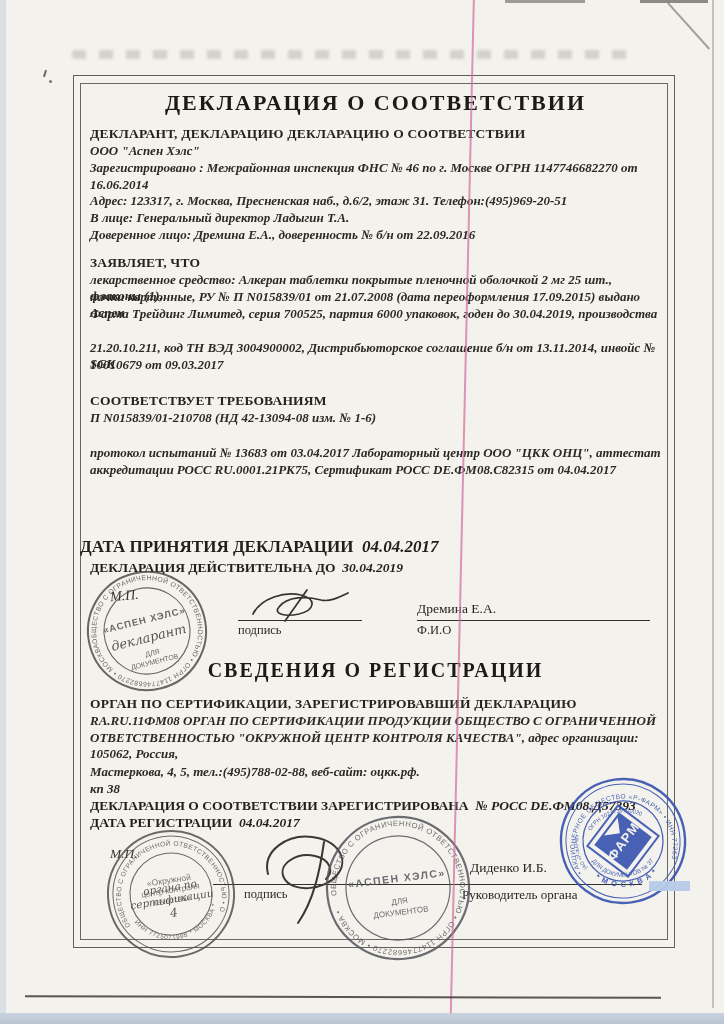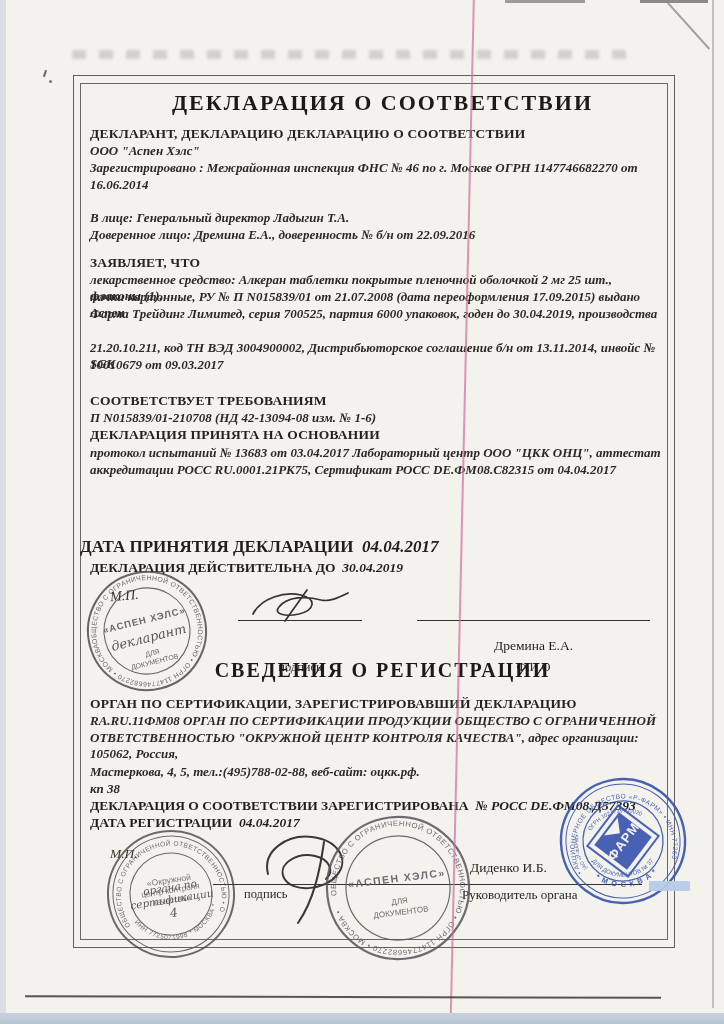--- a/index.html
+++ b/index.html
@@ -20,30 +20,30 @@
   .smudge1{left:505px;top:0;width:80px;height:2.6px;background:#55544f;opacity:.55;}
   .smudge2{left:640px;top:0;width:68px;height:3px;background:#45443f;opacity:.6;}
   .corner-diag{left:668px;top:2px;width:62px;height:1.6px;background:rgba(92,92,88,.55);
                transform:rotate(48deg);transform-origin:left center;}
   .pencil-a{left:44px;top:70px;width:2px;height:7px;background:#6a6964;transform:rotate(18deg);}
   .pencil-b{left:49px;top:80px;width:3px;height:3px;background:#767570;border-radius:50%;}
   
   .border-outer{left:73px;top:75px;width:600px;height:871px;border:1.6px solid rgba(70,69,64,.85);}
   .border-inner{left:80px;top:83px;width:586px;height:855px;border:1px solid rgba(70,69,64,.8);}
   
-  .title{left:82px;width:601px;text-align:center;font-weight:bold;letter-spacing:2px;color:#1b1a17;}
+  .title{left:75px;width:601px;text-align:center;font-weight:bold;letter-spacing:2px;color:#1b1a17;}
   .t1{top:90px;font-size:22px;}
   .t2{top:659px;font-size:20px;}
   .h{left:90px;width:570px;font-weight:bold;font-size:13.5px;letter-spacing:.2px;color:#242320;}
   .tx{left:90px;width:572px;font-style:italic;font-size:13px;font-weight:600;color:#2b2924;}
   .lbl-val b{font-weight:bold;}
   .lbl-val i{font-style:italic;font-weight:bold;}
   .rule{height:0;border-top:1.3px solid #34332f;}
   .small-lbl{font-size:12.5px;color:#2b2a26;}
-  .center{text-align:center;margin-top:37px;}
+  .center{}
   .hw{font-style:italic;color:#37352f;}
   
   svg.stamp{position:absolute;overflow:visible;}
   svg.stamp text{font-family:"Liberation Sans",sans-serif;}
   svg.stamp text.serif-hw{font-family:"DejaVu Serif",serif;font-style:italic;}
   .redaction{left:649px;top:881px;width:41px;height:10px;background:#b6cae9;opacity:.95;border-radius:1px;}
 </style>
 </head>
 <body>
 
@@ -58,33 +58,33 @@
 
   <div class="abs border-outer"></div>
   <div class="abs border-inner"></div>
 
   <div class="abs title t1">ДЕКЛАРАЦИЯ О СООТВЕТСТВИИ</div>
 
   <div class="abs h" style="top:126px">ДЕКЛАРАНТ, ДЕКЛАРАЦИЮ ДЕКЛАРАЦИЮ О СООТВЕТСТВИИ</div>
   <div class="abs tx" style="top:143px">ООО "Аспен Хэлс"</div>
   <div class="abs tx" style="top:160px">Зарегистрировано : Межрайонная инспекция ФНС № 46 по г. Москве ОГРН 1147746682270 от</div>
   <div class="abs tx" style="top:177px">16.06.2014</div>
+  <div class="abs tx" style="top:193px">Адрес: 123317, г. Москва, Пресненская наб., д.6/2, этаж 31. Телефон:(495)969-20-51</div>
   <div class="abs tx" style="top:210px">В лице: Генеральный директор Ладыгин Т.А.</div>
   <div class="abs tx" style="top:227px">Доверенное лицо: Дремина Е.А., доверенность № б/н от 22.09.2016</div>
 
   <div class="abs h" style="top:255px">ЗАЯВЛЯЕТ, ЧТО</div>
   <div class="abs tx" style="top:272px">лекарственное средство: Алкеран таблетки покрытые пленочной оболочкой 2 мг 25 шт., флаконы (1),</div>
   <div class="abs tx" style="top:289px">пачки картонные, РУ № П N015839/01 от 21.07.2008 (дата переоформления 17.09.2015) выдано Аспен</div>
   <div class="abs tx" style="top:306px">Фарма Трейдинг Лимитед, серия 700525, партия 6000 упаковок, годен до 30.04.2019, производства</div>
   <div class="abs tx" style="top:340px">21.20.10.211, код ТН ВЭД 3004900002, Дистрибьюторское соглашение б/н от 13.11.2014, инвойс № SGK</div>
   <div class="abs tx" style="top:357px">10010679 от 09.03.2017</div>
 
   <div class="abs h" style="top:393px">СООТВЕТСТВУЕТ ТРЕБОВАНИЯМ</div>
   <div class="abs tx" style="top:410px">П N015839/01-210708 (НД 42-13094-08 изм. № 1-6)</div>
-  <div class="abs h" style="top:427px">ДЕКЛАРАЦИЯ ПРИНЯТА НА ОСНОВАНИИ</div>
   <div class="abs tx" style="top:445px">протокол испытаний № 13683 от 03.04.2017 Лабораторный центр ООО "ЦКК ОНЦ", аттестат</div>
   <div class="abs tx" style="top:462px">аккредитации РОСС RU.0001.21РК75, Сертификат РОСС DE.ФМ08.С82315 от 04.04.2017</div>
 
   <div class="abs lbl-val" style="left:80px;top:537px;font-size:17px">
     <b>ДАТА ПРИНЯТИЯ ДЕКЛАРАЦИИ</b>&nbsp;
     <i>04.04.2017</i>
   </div>
   <div class="abs lbl-val" style="left:90px;top:560px;font-size:13.5px">
     <b>ДЕКЛАРАЦИЯ ДЕЙСТВИТЕЛЬНА ДО</b>&nbsp;
     <i>30.04.2019</i>

